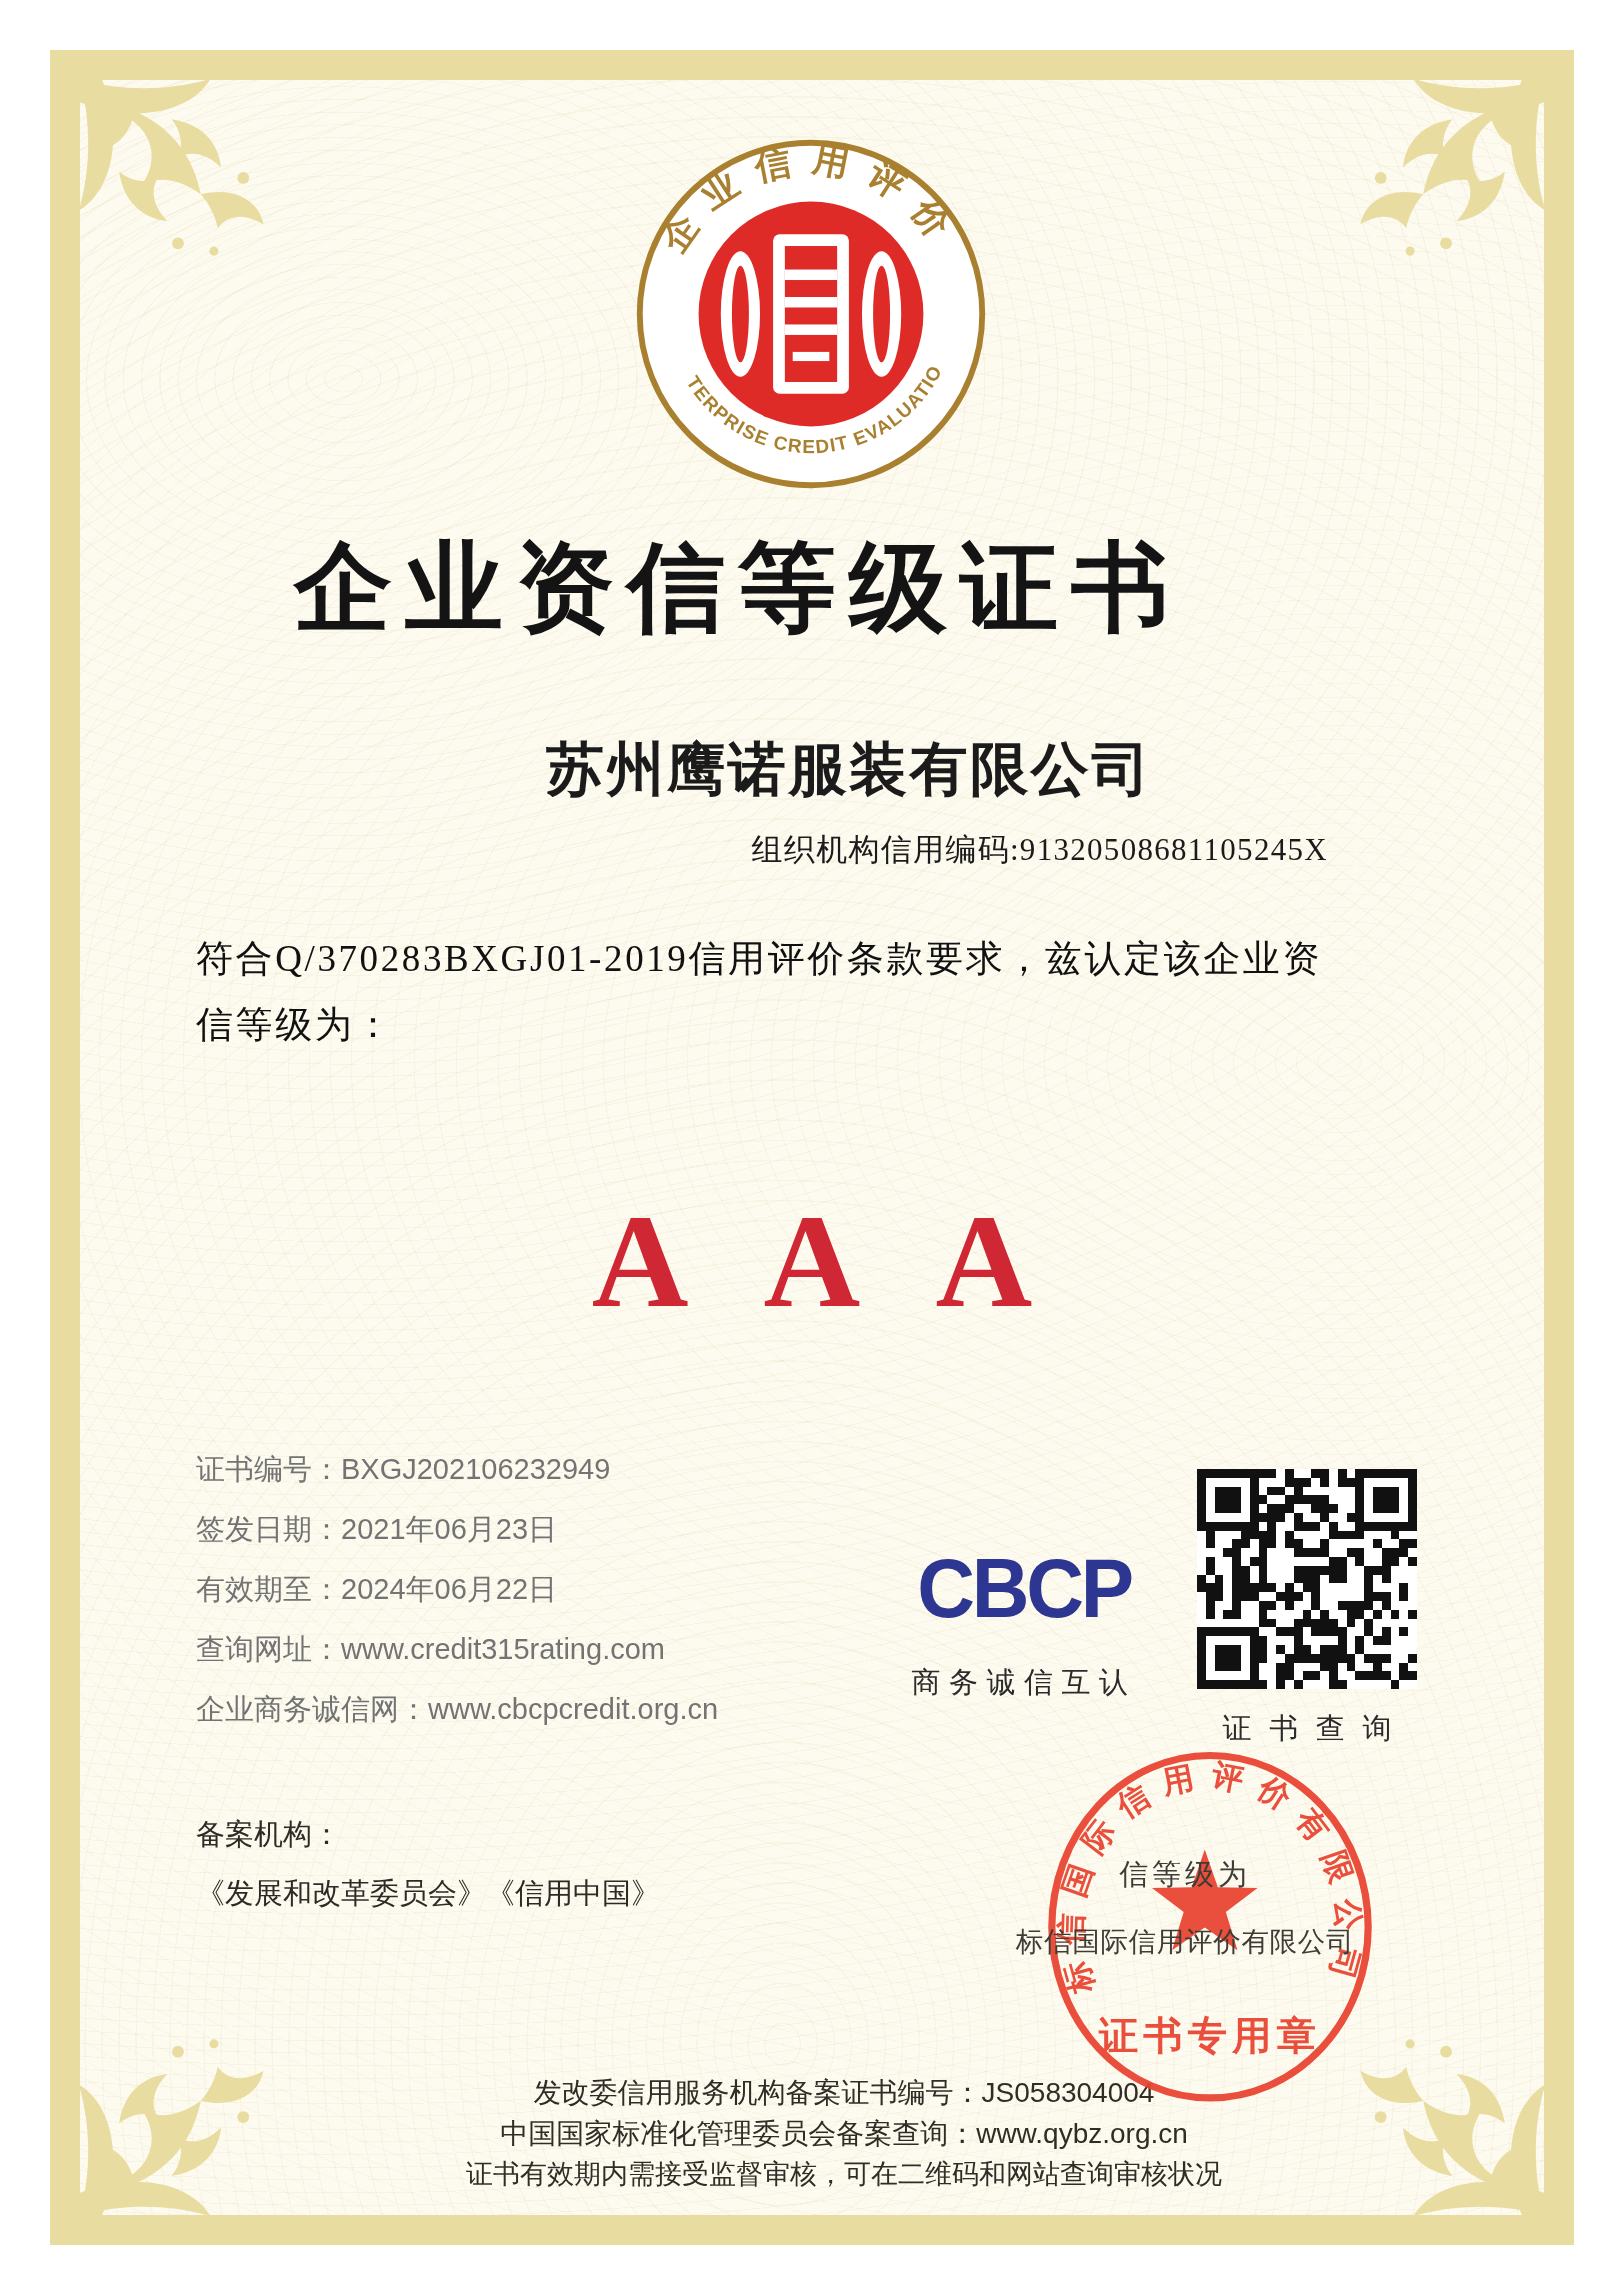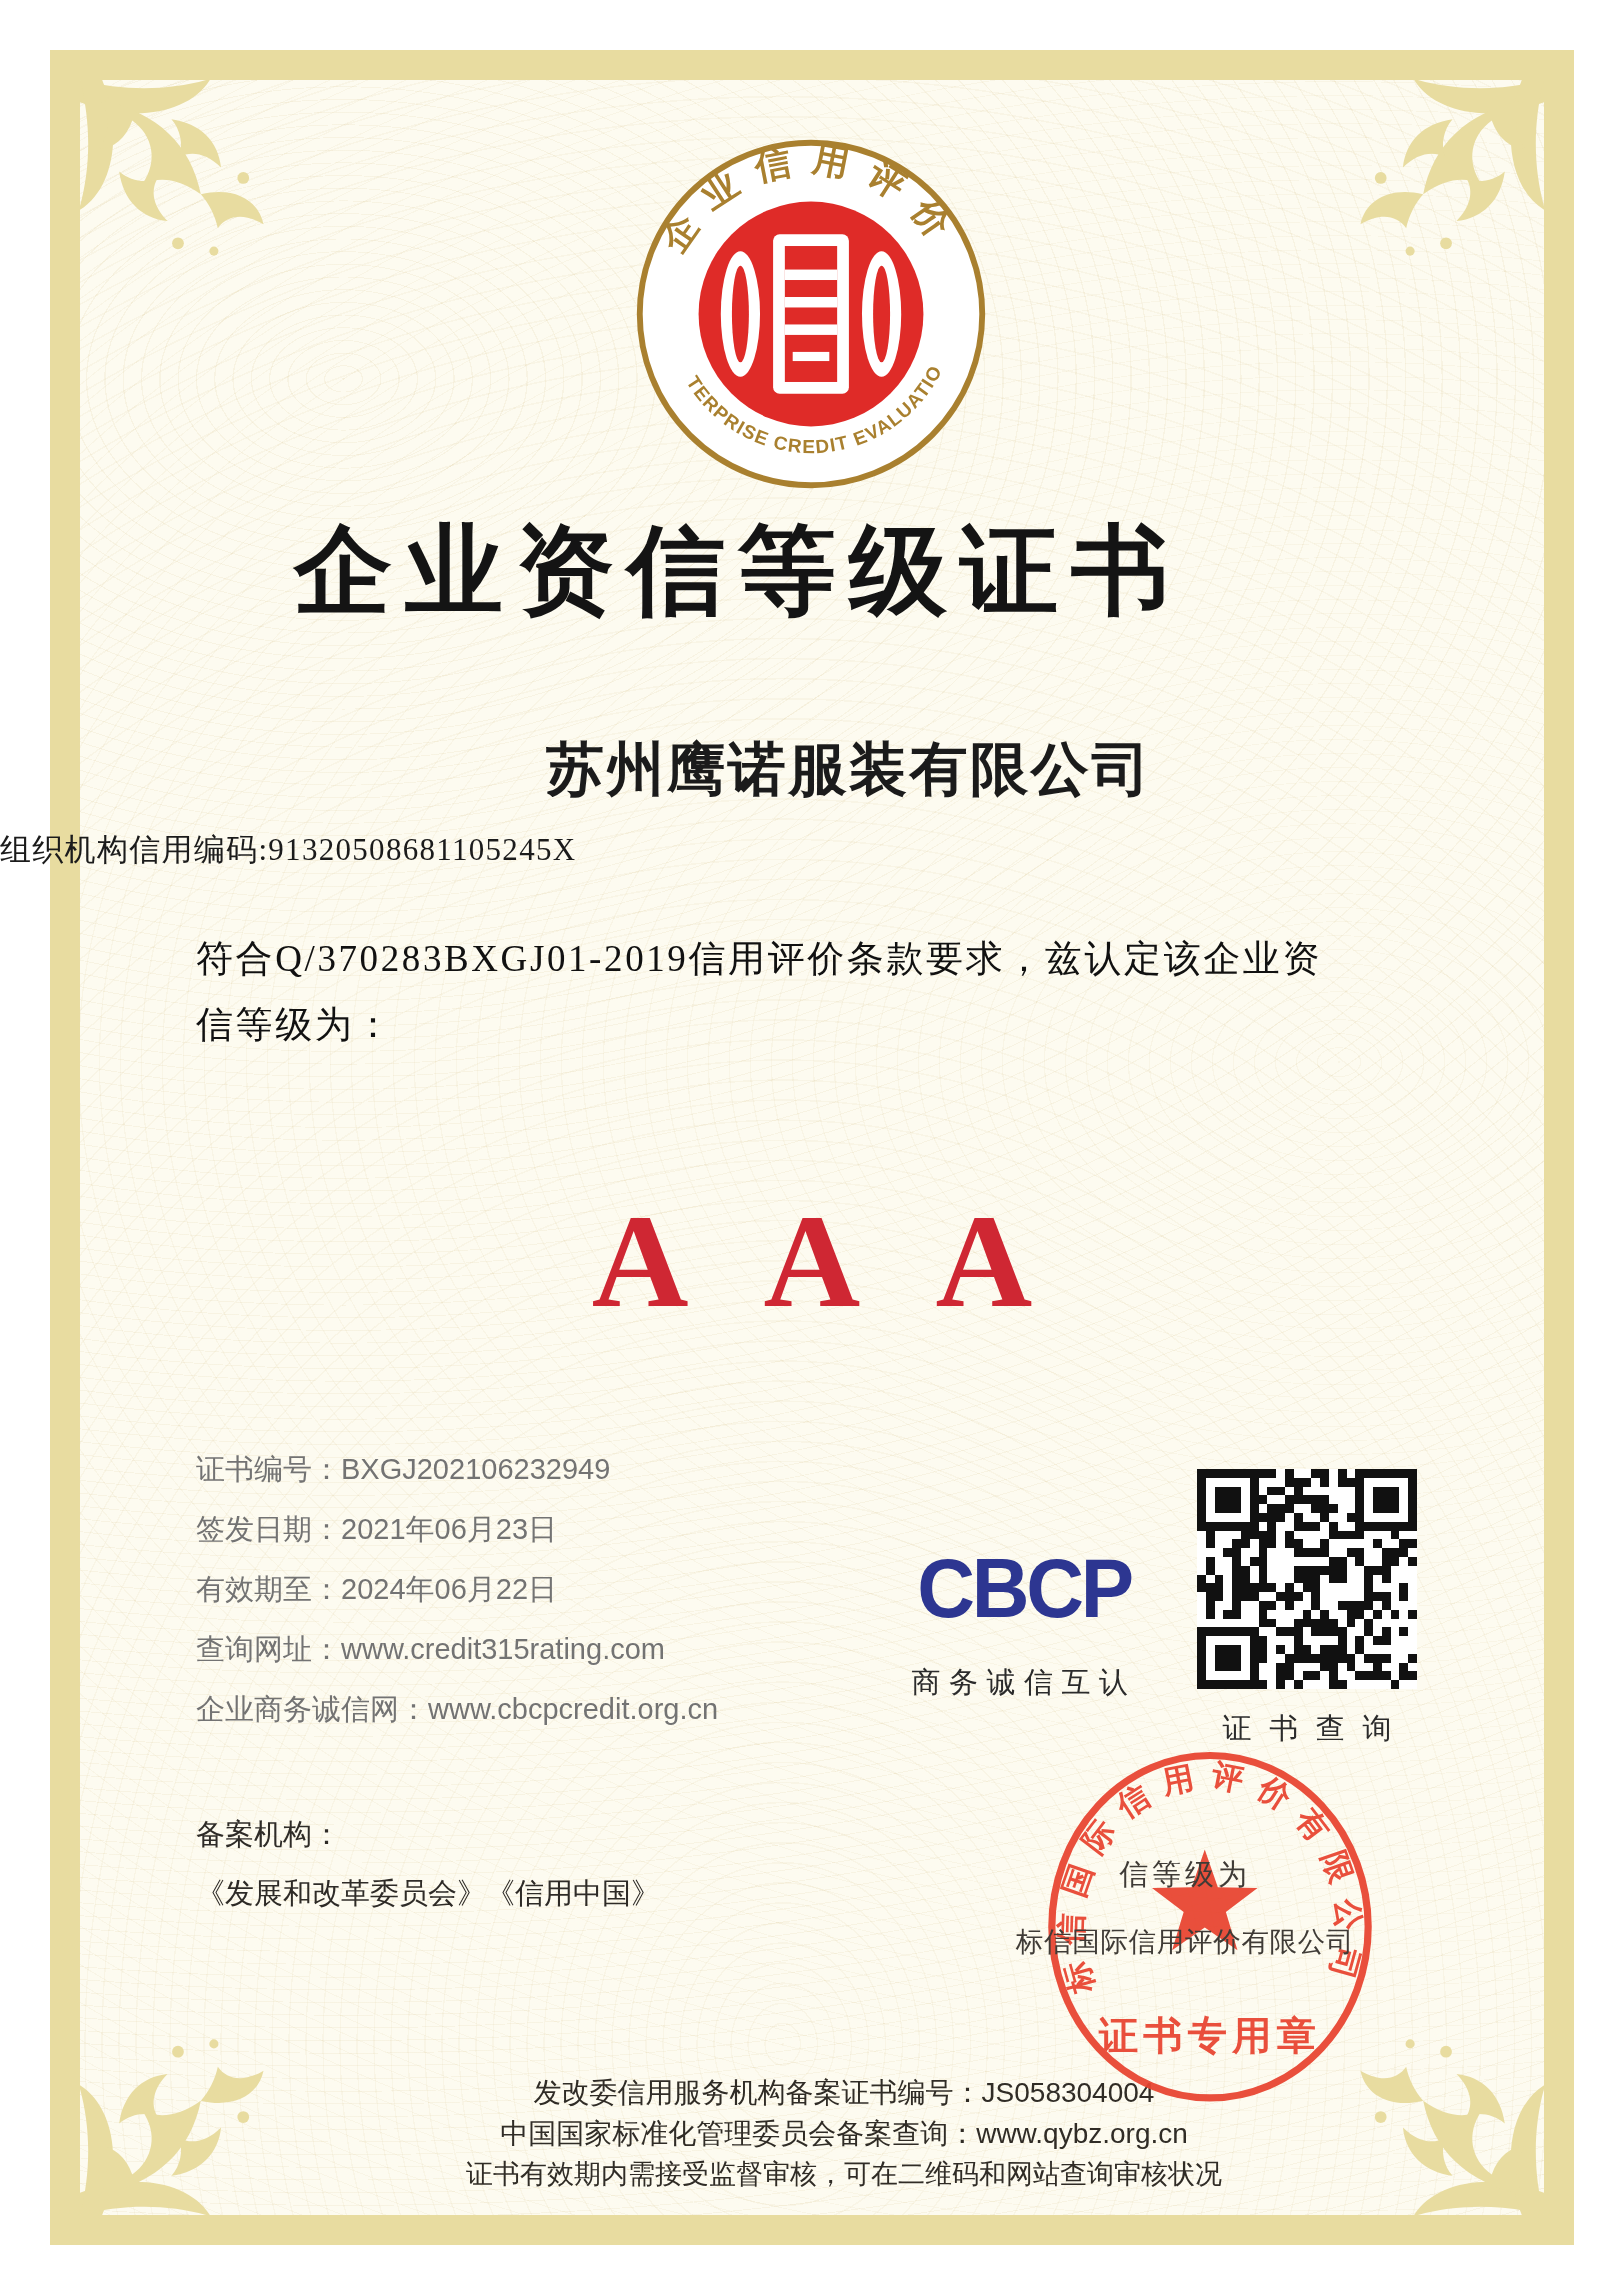--- a/index.html
+++ b/index.html
@@ -11,26 +11,26 @@
         background-image:
           repeating-radial-gradient(ellipse 850px 589px at 18% 14%, rgba(201,174,106,0.10) 0 1.3px, transparent 1.3px 18.3px),
           repeating-radial-gradient(ellipse 981px 654px at 86% 46%, rgba(201,174,106,0.08) 0 1.3px, transparent 1.3px 21px),
           repeating-radial-gradient(ellipse 720px 850px at 48% 92%, rgba(201,174,106,0.08) 0 1.3px, transparent 1.3px 17px);}
   .corner{position:absolute;width:209px;height:209px;}
   .corner.tl{left:80px;top:80px;}
   .corner.tr{right:80px;top:80px;transform:scaleX(-1);}
   .corner.bl{left:80px;bottom:80px;transform:scaleY(-1);}
   .corner.br{right:80px;bottom:80px;transform:scale(-1,-1);}
   .logo{position:absolute;left:628px;top:131px;width:366px;height:366px;}
-  .title{position:absolute;left:0;top:506px;width:1476px;text-align:center;
+  .title{position:absolute;left:0;top:523px;width:1476px;text-align:center;
          font-family:Liberation Mono, monospace;font-weight:bold;
          font-size:98px;letter-spacing:13px;color:#141414;white-space:nowrap;}
   .company{position:absolute;left:0;top:731px;width:1624px;text-align:center;
          font-weight:bold;font-size:58px;letter-spacing:2.6px;color:#1b1b1b;white-space:nowrap;margin-left:37px;}
-  .orgcode{position:absolute;left:0;top:829px;width:1328px;text-align:left;
+  .orgcode{position:absolute;left:0;top:829px;width:1328px;text-align:right;
          font-family:"Liberation Serif","DejaVu Serif",serif;
          font-size:31px;color:#1b1b1b;letter-spacing:1.3px;white-space:nowrap;}
   .para{position:absolute;left:196px;top:926px;width:1230px;
         font-family:"Liberation Serif","DejaVu Serif",serif;
         font-size:37px;line-height:66px;color:#111;letter-spacing:2.6px;}
   .para .l1{text-indent:73px;white-space:nowrap;}
   .para .ln{white-space:nowrap;}
   .rating{position:absolute;left:0;top:1184px;width:1624px;text-align:center;
         font-family:"Liberation Serif","DejaVu Serif",serif;font-weight:bold;
         font-size:134px;letter-spacing:75px;text-indent:75px;color:#CF2733;white-space:nowrap;}

